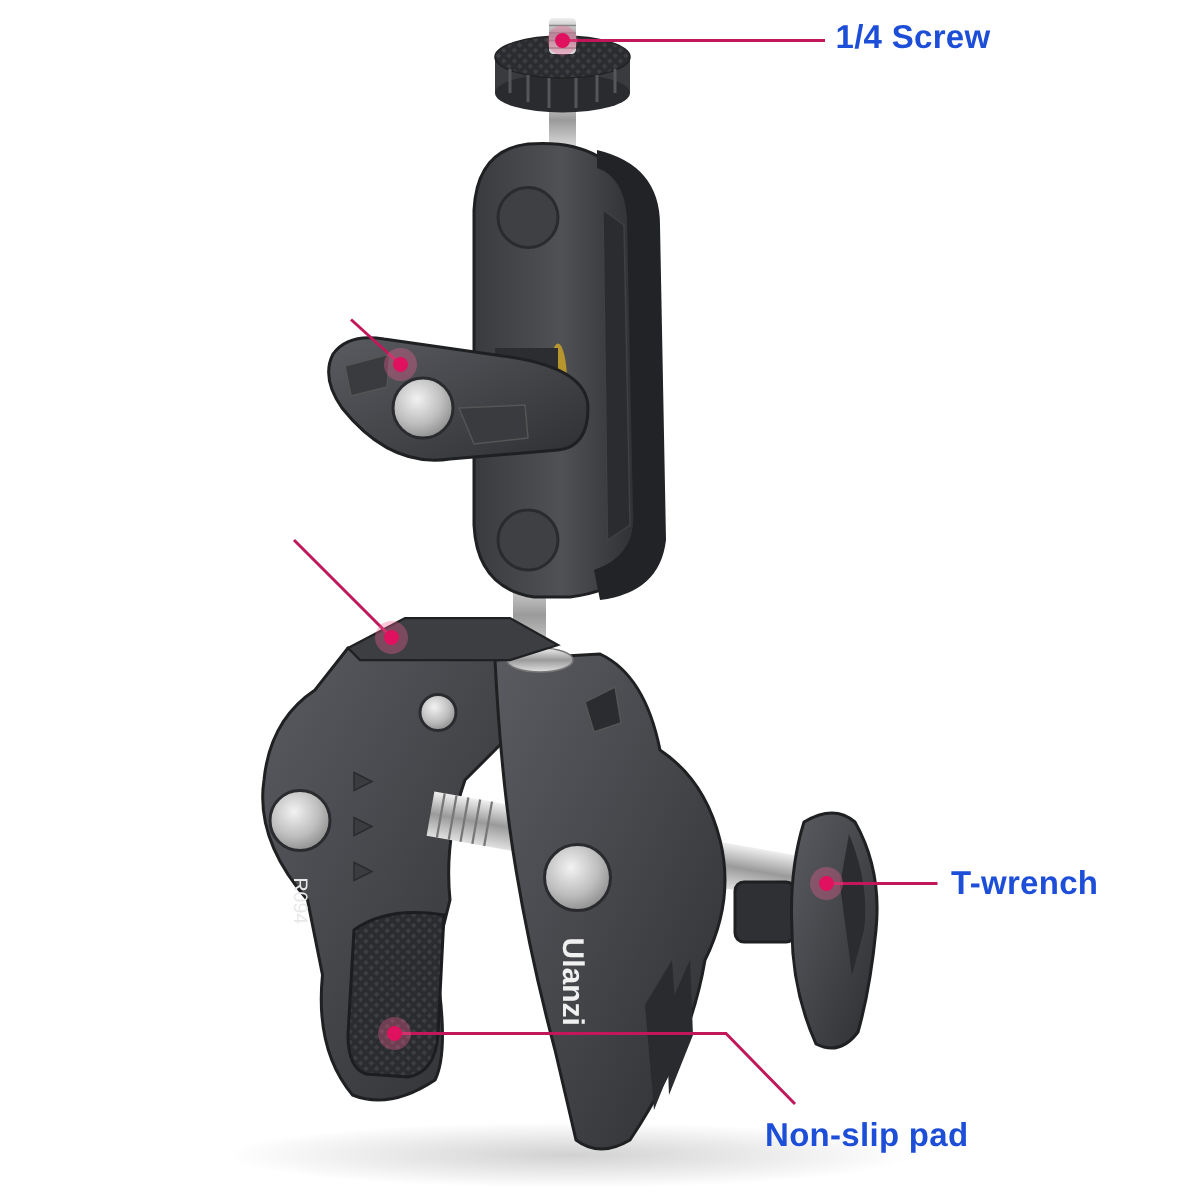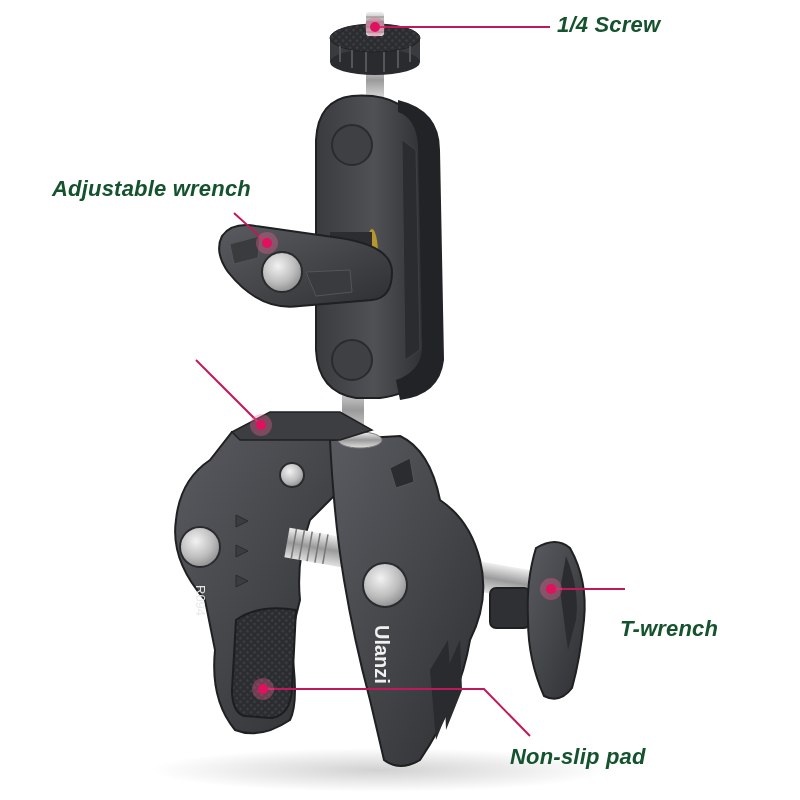--- a/index.html
+++ b/index.html
@@ -1,18 +1,18 @@
 <!DOCTYPE html>
 <html><head>
 <meta charset="utf-8">
 <style>
   html, body { margin: 0; padding: 0; background: #ffffff; }
   body { width: 800px; height: 800px; position: relative; overflow: hidden; font-family: "Liberation Sans", "DejaVu Sans", sans-serif; }
   #stage { position: absolute; left: 0; top: 0; width: 800px; height: 800px; }
-  .label { position: absolute; font-size: 22px; font-weight: bold; color: #14532d; white-space: nowrap; letter-spacing: 0.2px; font-style: italic; }
+  .label { position: absolute; font-size: 22px; font-weight: bold; color: #1d4ed8; white-space: nowrap; letter-spacing: 0.2px; }
   svg text { font-family: "Liberation Sans", "DejaVu Sans", sans-serif; }
 </style>
 </head>
 <body>
 
 <div id="stage">
   <svg width="800" height="800" viewBox="0 0 800 800" xmlns="http://www.w3.org/2000/svg">
     <defs>
       <linearGradient id="gBody" x1="0" y1="0" x2="1" y2="1">
         <stop offset="0" stop-color="#5a5b60"></stop>
@@ -158,16 +158,15 @@
     </g>
     <g>
       <polyline points="263,689 484,689 530,736" fill="none" stroke="#c2185b" stroke-width="2"></polyline>
       <circle cx="263" cy="689" r="11" fill="#f06292" fill-opacity="0.35"></circle>
       <circle cx="263" cy="689" r="5" fill="#e0115f"></circle>
     </g>
   </svg>
 
   
   <div class="label" style="left:557px; top:12px;">1/4 Screw</div>
-  <div class="label" style="left:52px; top:176px;">Adjustable wrench</div>
-  <div class="label" style="left:620px; top:576px;margin-top:40px;">T-wrench</div>
+  <div class="label" style="left:634px; top:576px;">T-wrench</div>
   <div class="label" style="left:510px; top:744px;">Non-slip pad</div>
 </div>
 
 </body></html>

